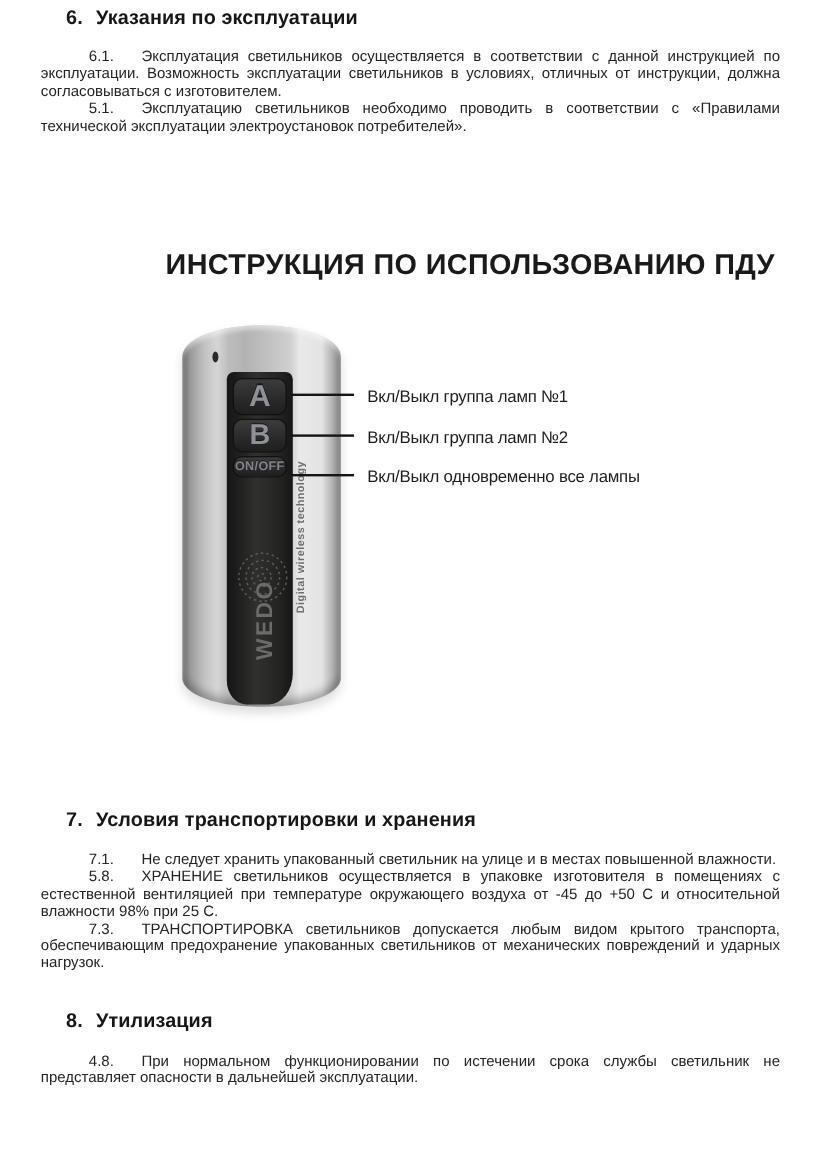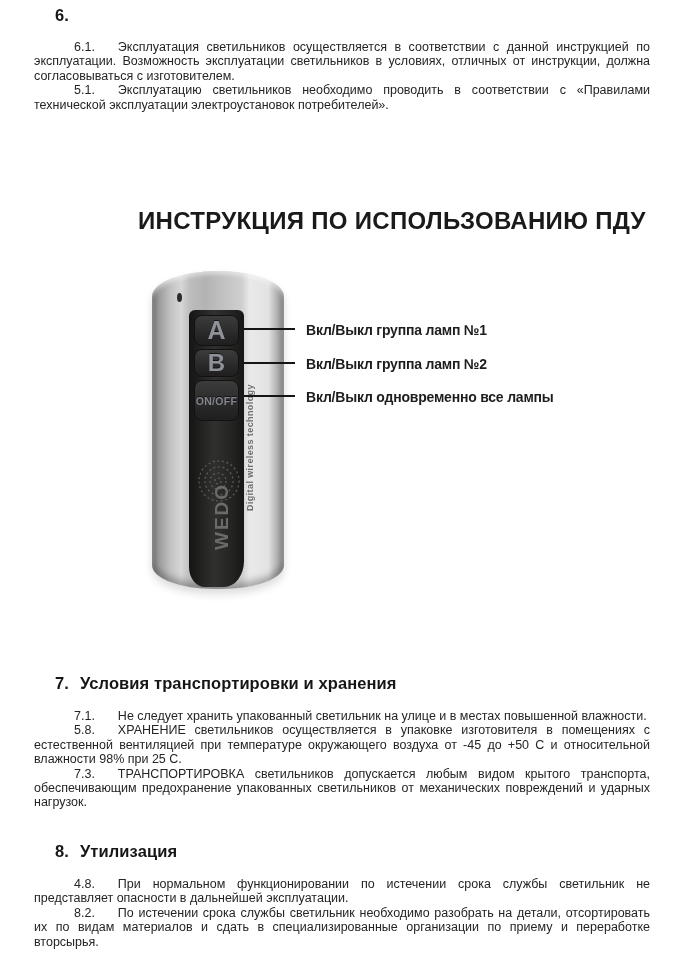--- a/index.html
+++ b/index.html
@@ -57,49 +57,50 @@
     position:absolute;left:5px;width:45px;
     display:flex;align-items:center;justify-content:center;
     background:linear-gradient(180deg,#3c3c3c 0%,#262626 70%,#1f1f1f 100%);
     border:1px solid #111;border-radius:8px;
     color:#8f9199;font-weight:bold;
     box-sizing:border-box;
     text-shadow:0 -1px 0 rgba(0,0,0,.6);
   }
   .btn-a{top:5px;height:31px;font-size:25px;}
   .btn-b{top:39px;height:28px;font-size:24px;}
-  .btn-onoff{top:70px;height:41px;font-size:10.5px;letter-spacing:0.3px;color:#85878f;}
+  .btn-onoff{top:70px;height:18px;font-size:10.5px;letter-spacing:0.3px;color:#85878f;}
   .swirl{position:absolute;left:8px;top:147px;opacity:.75;}
   .wedo{
     position:absolute;left:22px;top:176px;height:64px;
     writing-mode:vertical-rl;transform:rotate(180deg);
     font-size:19px;font-weight:bold;letter-spacing:2px;
     color:#6b6b6b;text-align:center;
   }
   .side-text{
     position:absolute;left:93px;top:124px;height:116px;
     writing-mode:vertical-rl;transform:rotate(180deg);
     font-size:9px;font-weight:600;color:#6e6e6e;
     letter-spacing:0.4px;white-space:nowrap;
   }
   
   .pline{position:absolute;left:243px;width:52px;height:2px;background:#151515;}
   .flabel{
     position:absolute;left:306px;margin:0;
-    font-size:14px;font-weight:bold;color:#1d1d1d;
+    font-size:14px;font-weight:normal;color:#1d1d1d;
     letter-spacing:-0.2px;white-space:nowrap;
   }
 </style>
 </head>
 <body>
 
 <div class="page">
 
   <h2 class="sec-h" style="top:6px">
     <span>6.</span>
+    <span>Указания по эксплуатации</span>
   </h2>
   <div class="sec-body" style="top:40px">
     <p><span class="pnum">6.1.</span><span>Эксплуатация светильников осуществляется в соответствии с данной инструкцией по эксплуатации. Возможность эксплуатации светильников в условиях, отличных от инструкции, должна согласовываться с изготовителем.</span></p>
     <p><span class="pnum">5.1.</span><span>Эксплуатацию светильников необходимо проводить в соответствии с «Правилами технической эксплуатации электроустановок потребителей».</span></p>
   </div>
 
   <h3 class="pdu-title">ИНСТРУКЦИЯ ПО ИСПОЛЬЗОВАНИЮ ПДУ</h3>
 
   <div class="remote">
     <div class="led"></div>
@@ -137,16 +138,15 @@
     <p><span class="pnum">5.8.</span><span>ХРАНЕНИЕ светильников осуществляется в упаковке изготовителя в помещениях с естественной вентиляцией при температуре окружающего воздуха от -45 до +50 С и относительной влажности 98% при 25 С.</span></p>
     <p><span class="pnum">7.3.</span><span>ТРАНСПОРТИРОВКА светильников допускается любым видом крытого транспорта, обеспечивающим предохранение упакованных светильников от механических повреждений и ударных нагрузок.</span></p>
   </div>
 
   <h2 class="sec-h" style="top:842px">
     <span>8.</span>
     <span>Утилизация</span>
   </h2>
   <div class="sec-body" style="top:877px">
     <p><span class="pnum">4.8.</span><span>При нормальном функционировании по истечении срока службы светильник не представляет опасности в дальнейшей эксплуатации.</span></p>
-    <p><span class="pnum">8.2.</span><span>По истечении срока службы светильник необходимо разобрать на детали, отсортировать их по видам материалов и сдать в специализированные организации по приему и переработке вторсырья.</span></p>
   </div>
 
 </div>
 
 </body></html>

